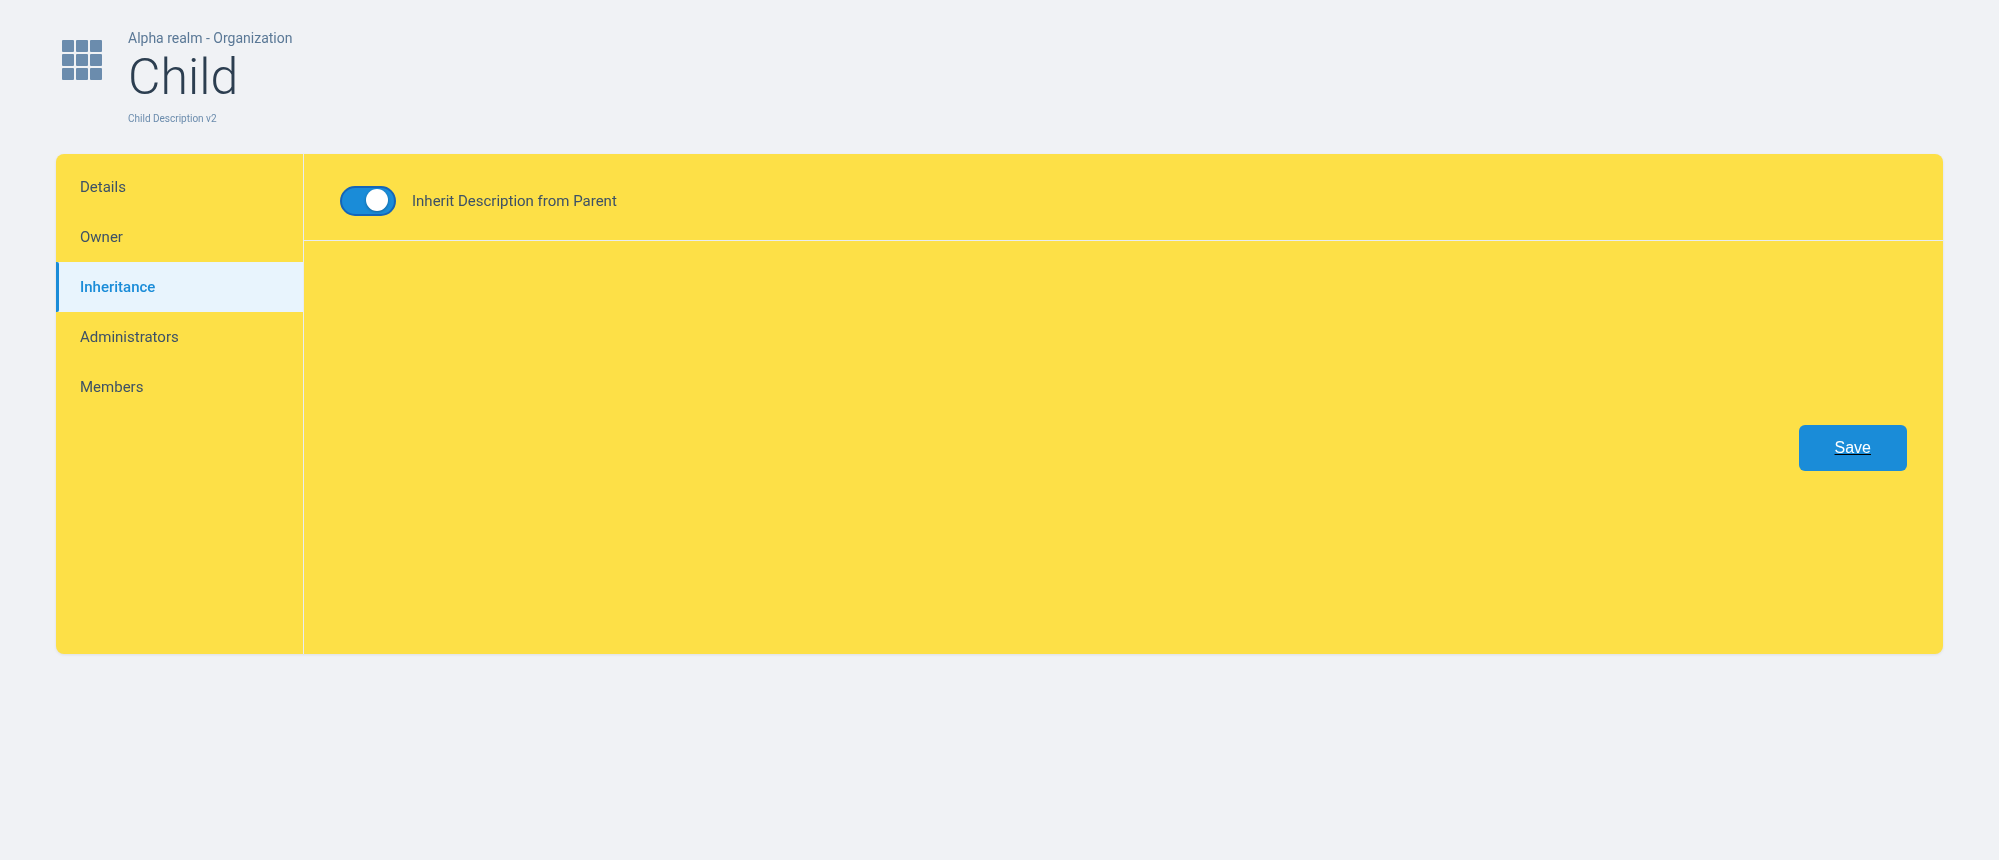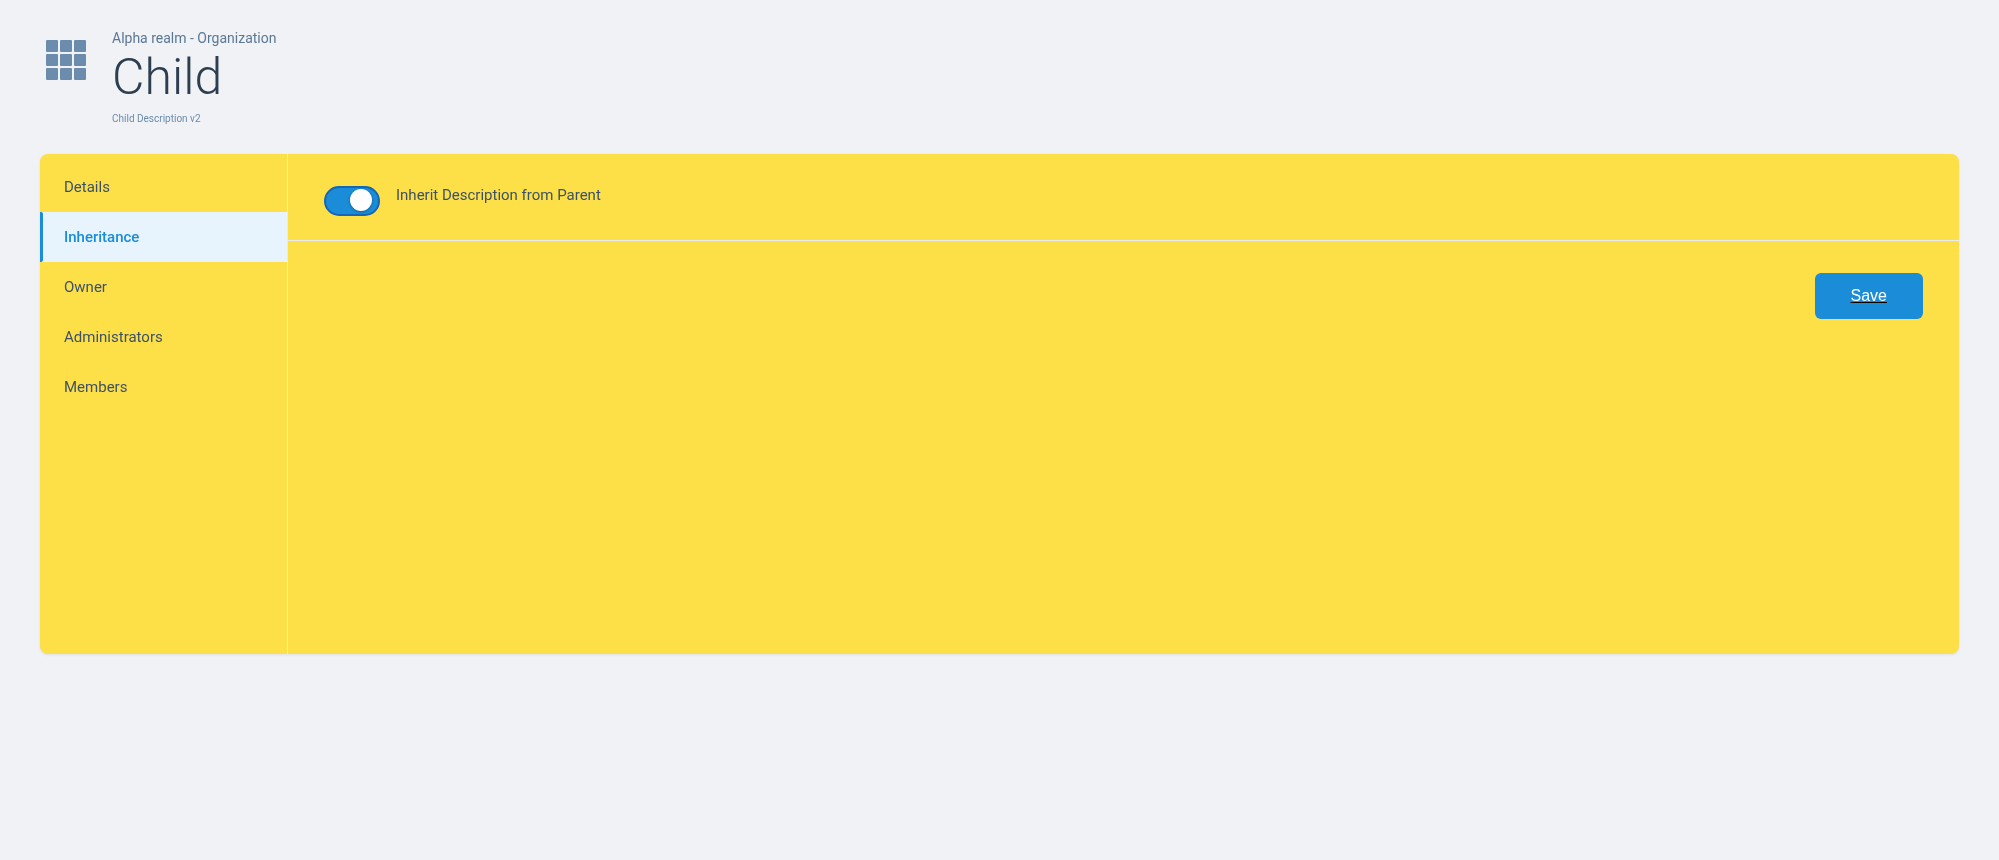--- a/index.html
+++ b/index.html
@@ -9,21 +9,21 @@
     }
 
     body {
       background-color: #f0f2f5;
       font-family: -apple-system, BlinkMacSystemFont, 'Segoe UI', Roboto, sans-serif;
       min-height: 860px;
       width: 1999px;
     }
 
     .page-container {
-      padding: 30px 40px;
+      padding: 30px 56px;
       max-width: 1999px;
     }
 
     .header-section {
       display: flex;
       align-items: flex-start;
       gap: 20px;
       margin-bottom: 30px;
     }
 
@@ -112,20 +112,21 @@
 
     .content-area {
       flex: 1;
       padding: 32px 36px;
       display: flex;
       flex-direction: column;
     }
 
     .toggle-row {
       display: flex;
+      align-items: center;
       gap: 16px;
       margin-bottom: 24px;
     }
 
     .toggle-label {
       font-size: 15px;
       color: #3d5166;
     }
 
     
@@ -172,21 +173,21 @@
       border: none;
       border-top: 1px solid #e8ecf0;
       margin: 0 -36px;
     }
 
     .save-row {
       display: flex;
       justify-content: flex-end;
       margin-top: 32px;
       flex: 1;
-      align-items: flex-start;
+      align-items: center;
       text-decoration: underline;
     }
 
     .save-button {
       background-color: #1a8cd8;
       color: white;
       border: none;
       padding: 14px 36px;
       border-radius: 6px;
       font-size: 16px;
@@ -226,25 +227,25 @@
       <span class="page-description">Child Description v2</span>
     </div>
   </div>
 
   <div class="main-content">
 
     <nav class="sidebar-nav">
       <div class="nav-item">
         <span>Details</span>
       </div>
+      <div class="nav-item">
+        <span>Owner</span>
+      </div>
       <div class="nav-item active">
         <span>Inheritance</span>
-      </div>
-      <div class="nav-item">
-        <span>Owner</span>
       </div>
       <div class="nav-item">
         <span>Administrators</span>
       </div>
       <div class="nav-item">
         <span>Members</span>
       </div>
     </nav>
 
     <div class="content-area">

